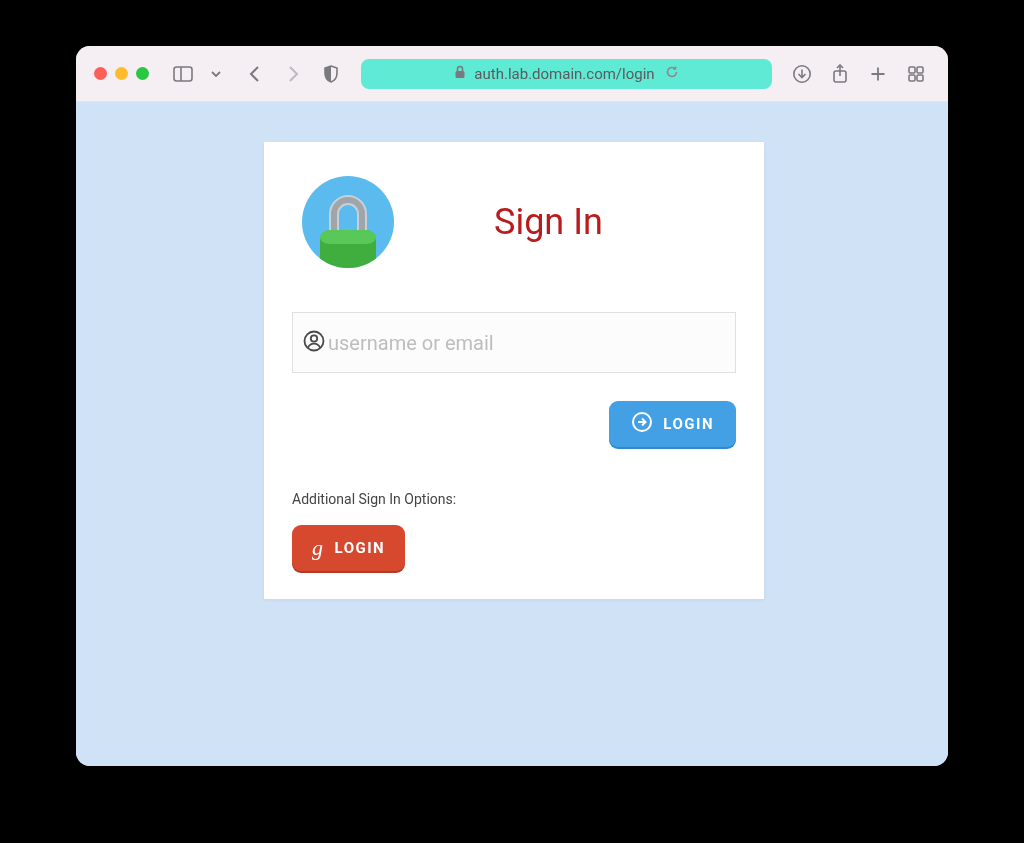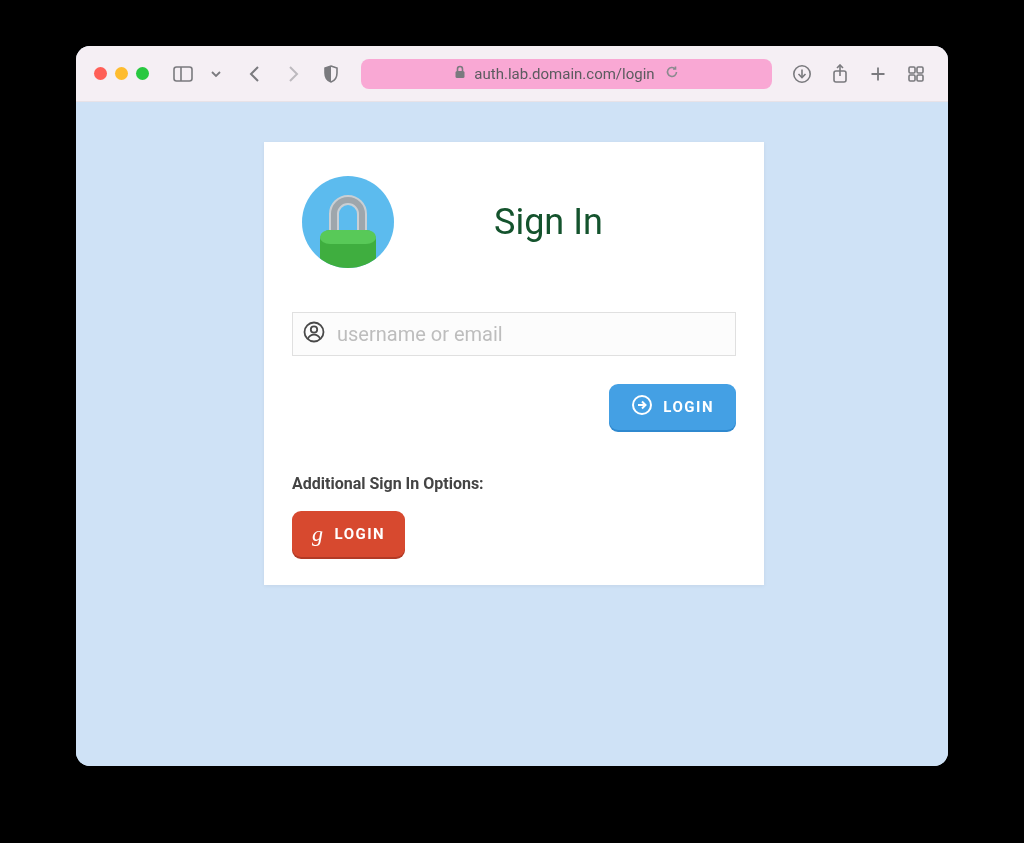--- a/index.html
+++ b/index.html
@@ -41,21 +41,21 @@
     width: 28px; height: 28px;
     display: flex; align-items: center; justify-content: center;
     color: #7a7a7e;
     border-radius: 6px;
   }
   .tb-icon svg { display: block; }
   .addr-wrap {
     flex: 1;
     display: flex;
     align-items: center;
-    background: #f9a8d4;
+    background: #5eead4;
     border-radius: 8px;
     height: 30px;
     padding: 0 12px;
     gap: 8px;
     margin: 0 6px;
     justify-content: center;
   }
   .addr-wrap .lock { color: #7a7a7e; }
   .addr-text {
     color: #5b5b5f;
@@ -88,31 +88,31 @@
     width: 92px; height: 92px;
     border-radius: 50%;
     background: #5cbbee;
     display: flex; align-items: flex-end; justify-content: center;
     overflow: hidden;
     margin-left: 10px;
   }
   .signin-title {
     font-size: 36px;
     font-weight: 400;
-    color: #14532d;
+    color: #b91c1c;
     margin-left: 60px;
   }
   .input-row {
     display: flex;
     align-items: center;
     border: 1px solid #e0e0e0;
     background: #fcfcfc;
-    height: 44px;
+    height: 61px;
     padding: 12px 10px;
-    gap: 12px;
+    gap: 3px;
     margin-bottom: 28px;
   }
   .input-row svg { color: #494949; flex-shrink: 0; }
   .input-row input {
     border: none;
     outline: none;
     background: transparent;
     font-size: 20px;
     color: #444;
     width: 100%;
@@ -131,22 +131,22 @@
     letter-spacing: 1.5px;
     font-size: 15px;
     color: #fff;
     height: 46px;
     padding: 0 22px;
     border-radius: 9px;
   }
   .btn-login { background: #44a0e4; box-shadow: 0 2px 0 #2f89cf; }
   .btn-login svg { stroke: #fff; }
   .additional-label {
-    font-size: 16px;
-    font-weight: 700;
+    font-size: 14px;
+    font-weight: 400;
     color: #444;
     margin-bottom: 18px;
   }
   .btn-google { background: #d7492f; box-shadow: 0 2px 0 #b23a25; padding: 0 20px; }
   .btn-google .g-icon {
     font-family: Georgia, 'Times New Roman', serif;
     font-size: 22px;
     font-style: italic;
     font-weight: 400;
   }

